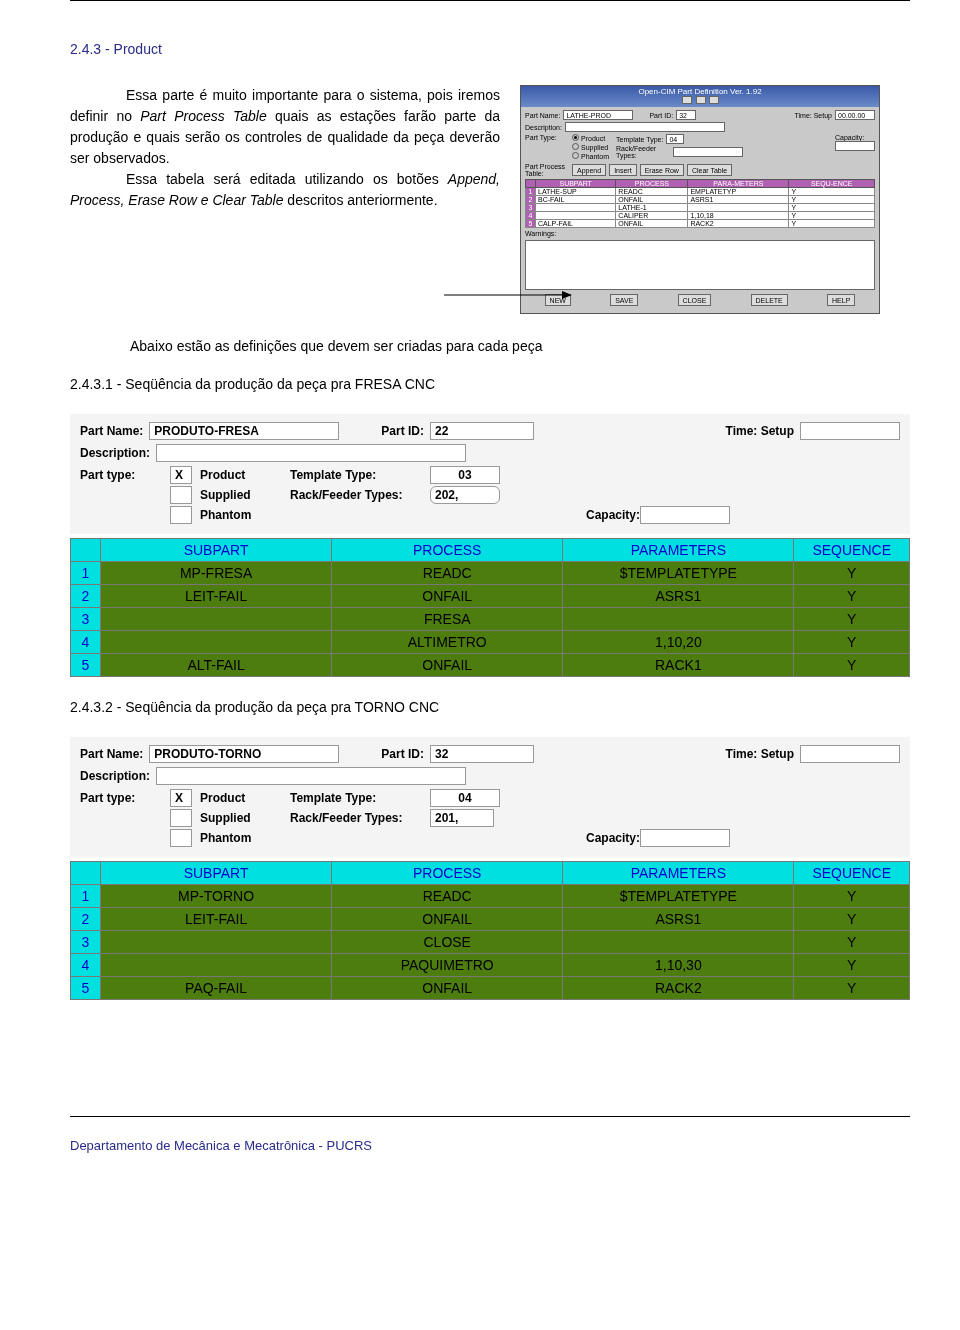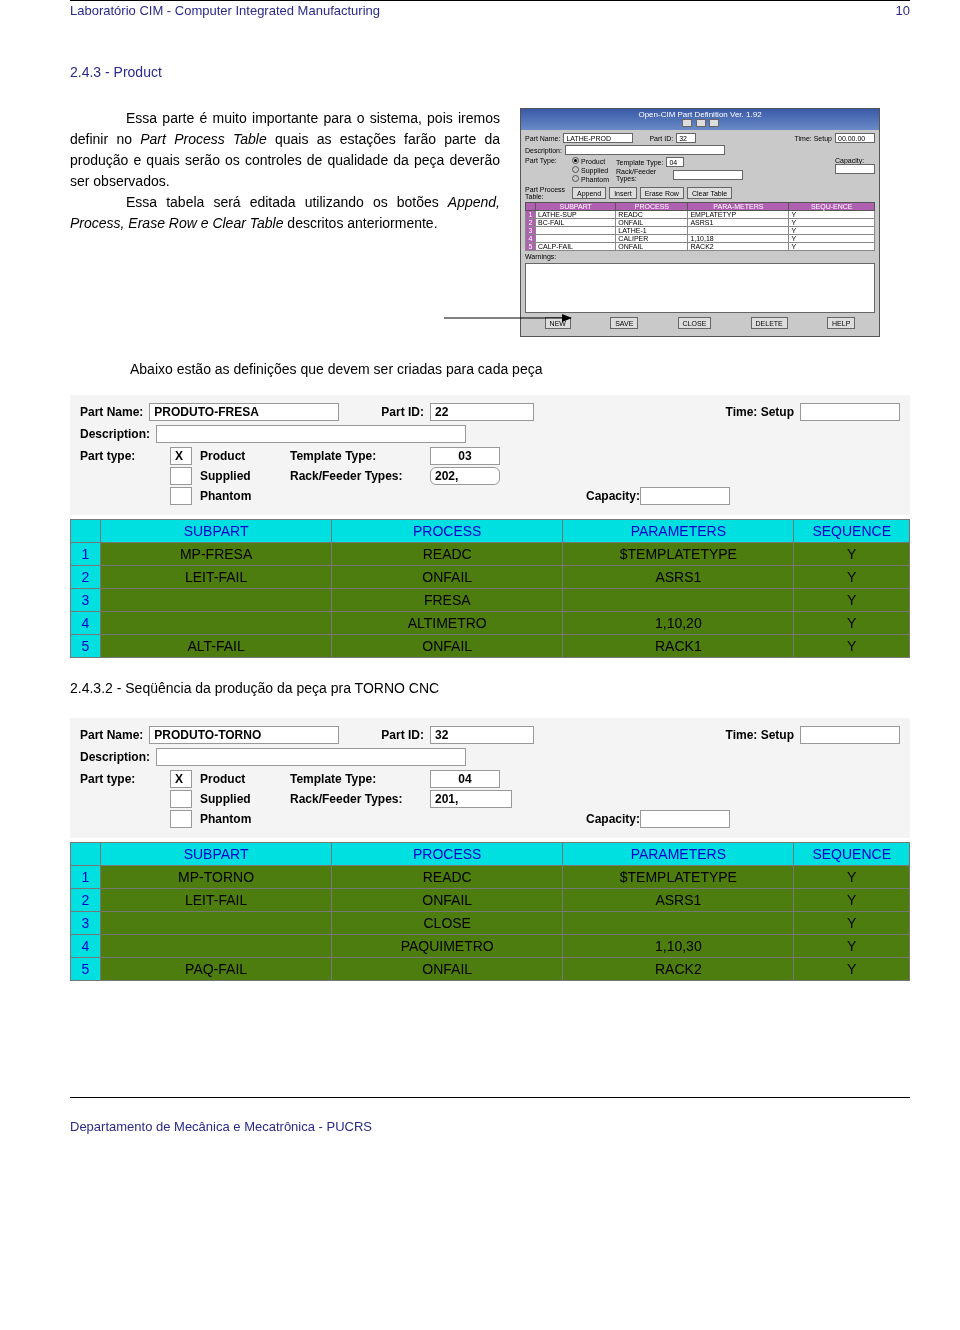--- a/index.html
+++ b/index.html
@@ -158,24 +158,20 @@
   .app-mock .warnings { background: #fff; border: 1px solid #666; height: 50px; margin-top: 3px;}
   .app-mock .bottom-btns { display: flex; justify-content: space-around; padding: 4px 0;}
   .app-mock .radio { width:7px; height:7px; border:1px solid #555; border-radius:50%; display:inline-block; margin-right:2px; position:relative; flex:0 0 auto;}
   .app-mock .radio.on::after { content:""; position:absolute; left:1px; top:1px; width:3px; height:3px; background:#000; border-radius:50%;}
 </style>
 </head>
 <body>
 
 <div class="page">
   <div class="top-rule"></div>
-  <div class="header-row">
-    <span>Laboratório CIM - Computer Integrated Manufacturing</span>
-    <span>10</span>
-  </div>
 
   <div class="sec-title">2.4.3 - Product</div>
 
   <div class="intro-block">
     <div class="body-text">
       <p style="text-indent:56px; margin:0 0 0 0;">
         <span>Essa parte é muito importante para o sistema, pois iremos definir no </span><span class="italic">Part Process Table</span><span> quais as estações farão parte da produção e quais serão os controles de qualidade da peça deverão ser observados.</span>
       </p>
       <p style="text-indent:56px; margin:0;">
         <span>Essa tabela será editada utilizando os botões </span><span class="italic">Append, Process, Erase Row e Clear Table</span><span> descritos anteriormente.</span>
@@ -301,20 +297,21 @@
           <span class="btn">CLOSE</span>
           <span class="btn">DELETE</span>
           <span class="btn">HELP</span>
         </div>
       </div>
     </div>
   </div>
 
   <div class="sub-statement">Abaixo estão as definições que devem ser criadas para cada peça</div>
 
+  <div class="sub-heading">2.4.3.1 - Seqüência da produção da peça pra FRESA CNC</div>
   <div class="form-panel">
     <div class="form-row">
       <span class="fld-label">Part Name:</span>
       <span class="fld w-name">PRODUTO-FRESA</span>
       <span style="width:30px;"></span>
       <span class="fld-label">Part ID:</span>
       <span class="fld w-partid">22</span>
       <span style="flex:1;"></span>
       <span class="fld-label">Time: Setup</span>
       <span class="fld w-time"></span>
@@ -420,21 +417,21 @@
       <span class="fld-label">Product</span>
       <span class="fld-label">Template Type:</span>
       <span class="fld" style="width:70px; text-align:center; justify-content:center; font-weight:bold;">04</span>
       <span></span>
         <span></span>
 
       <span></span>
       <span class="fld w-x"></span>
       <span class="fld-label">Supplied</span>
       <span class="fld-label">Rack/Feeder Types:</span>
-      <span class="fld" style="width:82px; font-weight:bold;">201,</span>
+      <span class="fld" style="width:64px; font-weight:bold;">201,</span>
       <span></span>
         <span></span>
 
       <span></span>
       <span class="fld w-x"></span>
       <span class="fld-label">Phantom</span>
       <span></span>
         <span></span>
       <span class="fld-label" style="text-align:right;">Capacity:</span>
       <span class="fld" style="width:90px;"></span>

